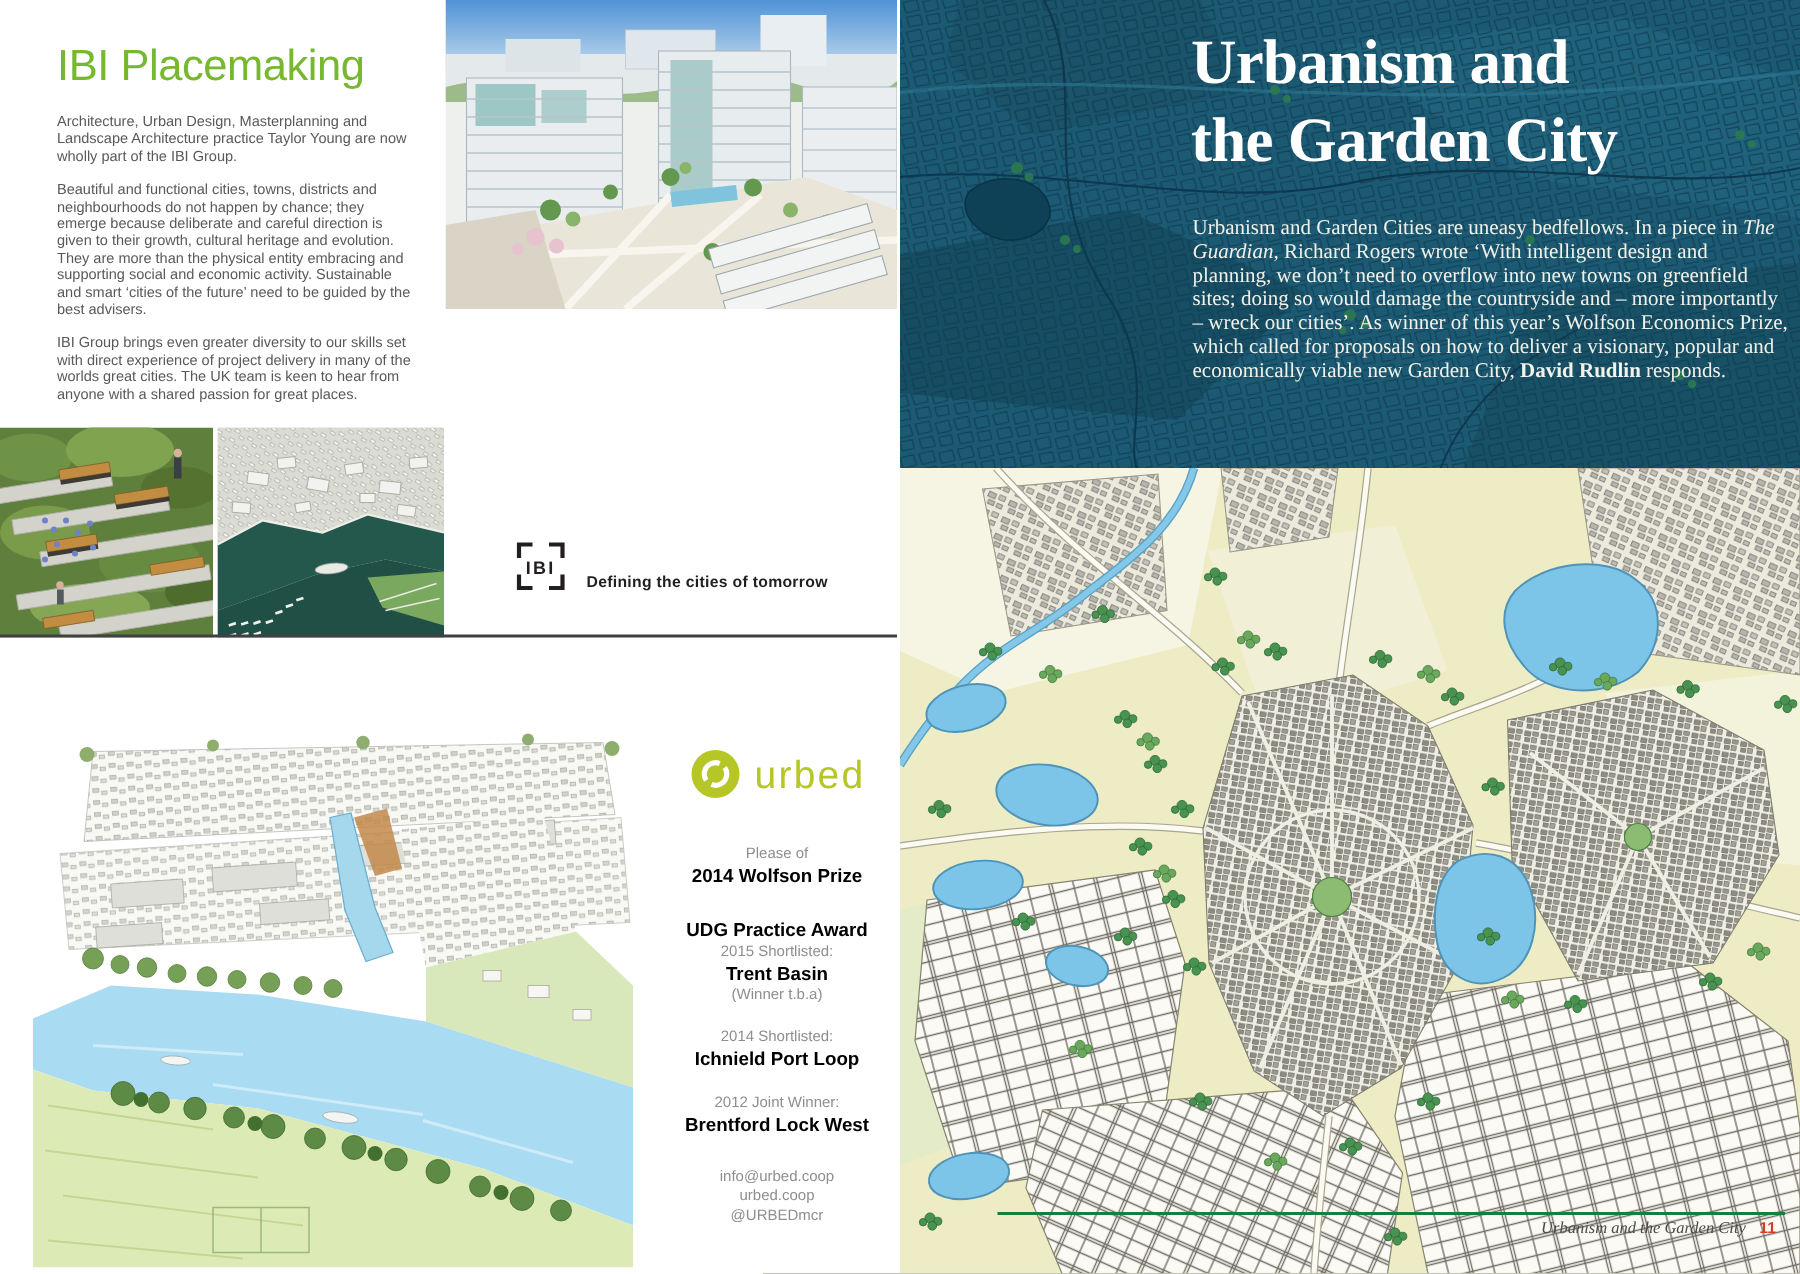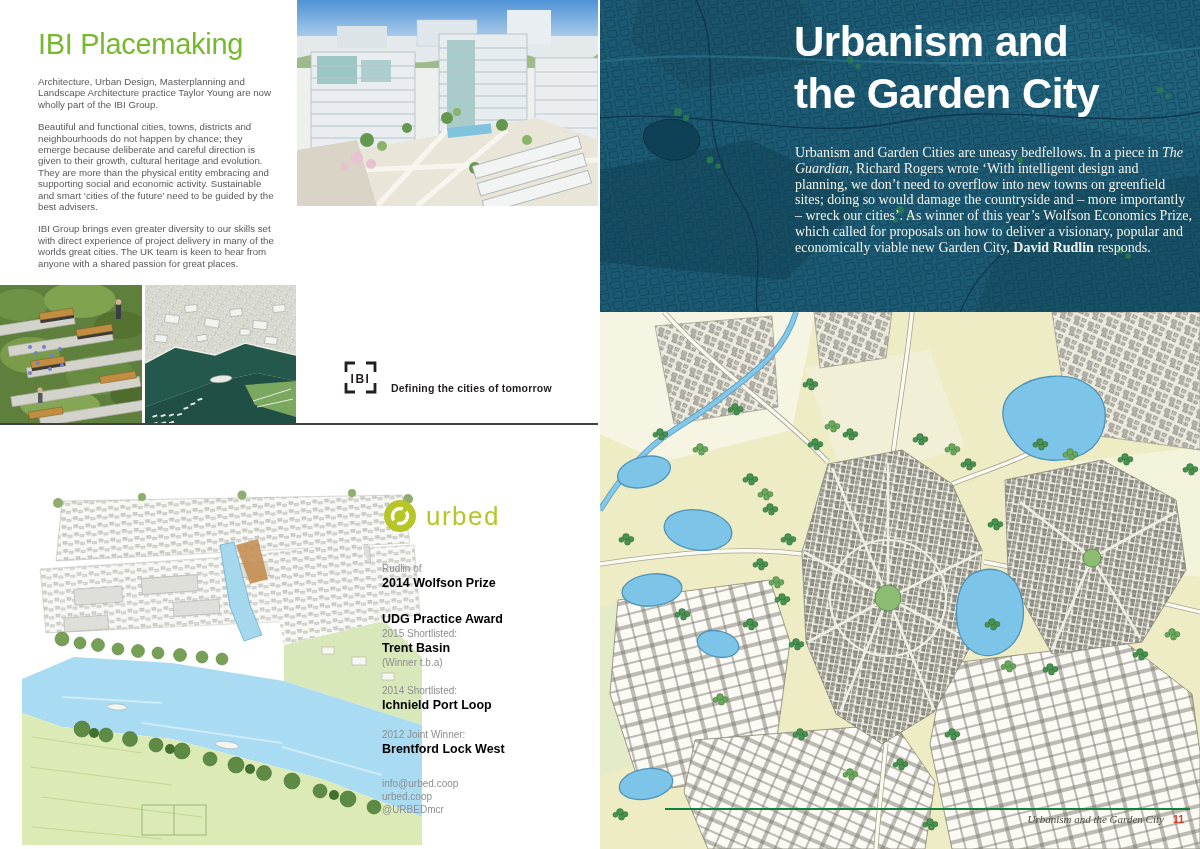--- a/index.html
+++ b/index.html
@@ -20,35 +20,35 @@
   .contact{position:absolute;left:340px;top:281px;width:245px;font-size:10px;
            line-height:13.5px;color:#58595b;}
   .contact p{margin:0;}
   .contact-heading{color:#76b82e;font-weight:bold;margin-bottom:1px !important;}
   .contact-body{margin-bottom:11px !important;}
   .contact-email,.contact-tel{font-weight:bold;color:#414042;}
   .ibi-row{position:absolute;left:344px;top:361px;display:flex;align-items:flex-end;gap:14px;}
   .ibi-tagline{font-weight:bold;font-size:10.5px;color:#231f20;letter-spacing:0.2px;}
   .rule{position:absolute;left:0;top:423px;width:598px;height:2px;background:#414141;}
   .masterplan{position:absolute;left:22px;top:487px;}
-  .urbed-block{position:absolute;left:382px;top:498px;width:196px;text-align:left;}
+  .urbed-block{position:absolute;left:420px;top:498px;width:196px;text-align:center;}
   .urbed-logo{display:inline-flex;align-items:center;gap:8px;}
   .urbed-word{font-size:26px;font-weight:300;color:#b5c626;letter-spacing:1.5px;}
   .awards{margin-top:24px;font-size:10px;color:#8d8e90;line-height:13px;}
   .awards p{margin:0;}
   .awards .strong{font-size:12.5px;font-weight:bold;color:#000000;line-height:16px;}
   .awards .gap{margin-top:15px;}
   .awards .gap-lg{margin-top:20px;}
 
   
   .right-page{position:absolute;left:600px;top:0;width:600px;height:849px;background:#edecc5;}
   .teal-map{position:absolute;left:0;top:0;}
   .garden-map{position:absolute;left:0;top:312px;}
   .article-title{position:absolute;left:194px;top:16px;margin:0;color:#ffffff;
-                 font-family:Liberation Sans, sans-serif;font-weight:bold;font-size:42px;
+                 font-family:Liberation Serif, serif;font-weight:bold;font-size:42px;
                  line-height:52px;letter-spacing:-0.5px;}
   .article-title span{display:block;}
   .standfirst{position:absolute;left:195px;top:145px;width:398px;margin:0;color:#f2f1ea;
               font-family:"Liberation Serif",serif;font-size:14px;line-height:15.8px;}
   .standfirst em{font-style:italic;}
   .standfirst strong{font-weight:bold;}
   .footer-row{position:absolute;left:65px;top:808px;width:525px;border-top:2px solid #15803d;
               padding-top:3px;padding-right:6px;display:flex;justify-content:flex-end;
               align-items:baseline;gap:9px;}
   .footer-caption{font-family:"Liberation Serif",serif;font-style:italic;font-size:11px;color:#4c4b42;}
@@ -306,21 +306,21 @@
 
     <div class="urbed-block">
       <span class="urbed-logo">
         <svg width="36" height="36" viewBox="0 0 36 36">
           <circle cx="18" cy="18" r="16" fill="#b5c626"></circle>
           <circle cx="18" cy="18" r="7.5" stroke="#ffffff" stroke-width="3.4" fill="none" stroke-dasharray="19 4.5" transform="rotate(-35 18 18)"></circle>
         </svg>
         <span class="urbed-word">urbed</span>
       </span>
       <div class="awards">
-        <p class="muted">Rudlin of</p>
+        <p class="muted">Please of</p>
         <p class="strong">2014 Wolfson Prize</p>
         <p class="strong gap-lg">UDG Practice Award</p>
         <p class="muted">2015 Shortlisted:</p>
         <p class="strong">Trent Basin</p>
         <p class="muted">(Winner t.b.a)</p>
         <p class="muted gap">2014 Shortlisted:</p>
         <p class="strong">Ichnield Port Loop</p>
         <p class="muted gap">2012 Joint Winner:</p>
         <p class="strong">Brentford Lock West</p>
         <p class="muted gap-lg">info@urbed.coop</p>

